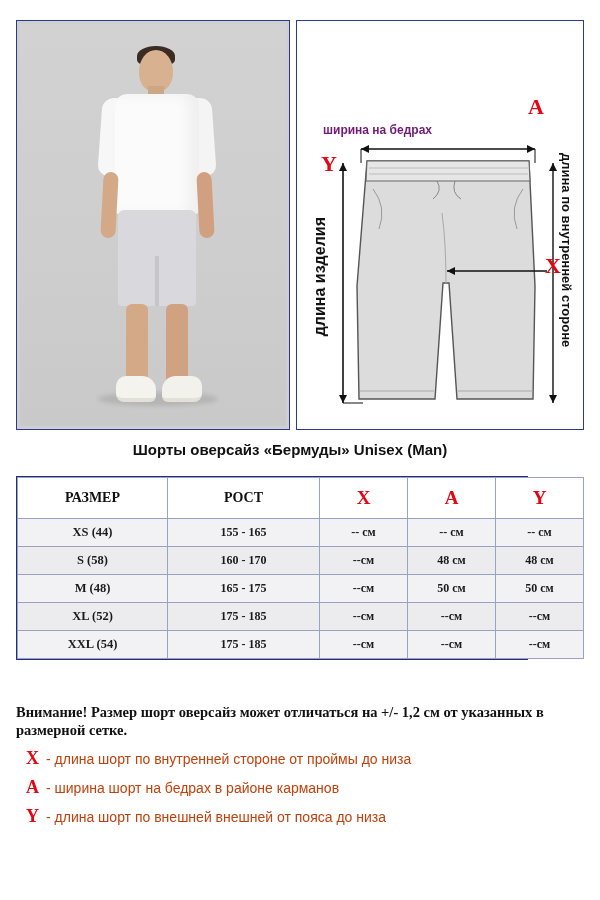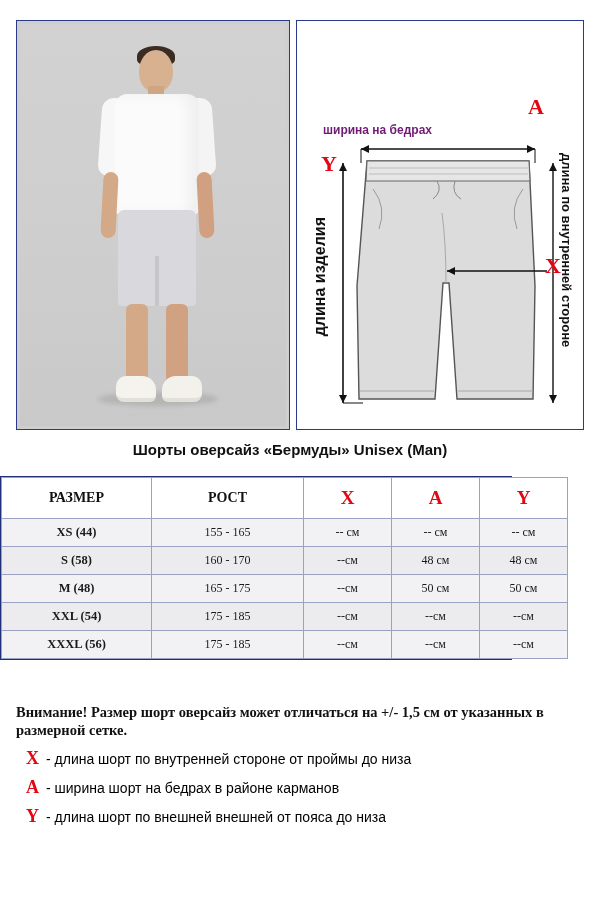--- a/index.html
+++ b/index.html
@@ -235,21 +235,21 @@
     text-align: center;
     font-family: "Liberation Sans", sans-serif;
     font-weight: bold;
     font-size: 15px;
     color: #111;
   }
 
   
   .table-wrap {
     position: absolute;
-    left: 0;
+    left: 16px;
     top: 476px;
     width: 512px;
     border: 1px solid #1f2f7a;
     box-sizing: border-box;
     background: #a3a3a3;
   }
   table.size {
     border-collapse: collapse;
     width: 100%;
     table-layout: fixed;
@@ -276,21 +276,21 @@
     font-size: 12.5px;
     color: #1a1a1a;
     background: #f2f2f4;
     font-weight: bold;
     margin-left: 25px;
   }
   table.size tbody tr:nth-child(even) td {
     background: #ececef;
   }
   table.size tbody td.val {
-    font-weight: normal;
+    font-weight: bold;
     font-size: 12px;
   }
   .col1 { width: 150px; }
   .col2 { width: 152px; }
   .col3 { width: 88px; }
   .col4 { width: 88px; }
   .col5 { width: 88px; }
 
   
   .warning {
@@ -321,21 +321,21 @@
     color: #e30613;
     font-weight: bold;
     font-size: 18px;
     font-family: "Liberation Serif", serif;
     width: 20px;
     flex: none;
   }
   .legend-text {
     font-family: "Liberation Sans", sans-serif;
     font-size: 14px;
-    color: #000000;
+    color: #c2410c;
   }
 </style>
 </head>
 <body>
 
 <div class="page">
 
   <div class="panels">
 
     <div class="panel panel-photo">
@@ -444,38 +444,38 @@
           <td class="val">48 см</td>
         </tr>
         <tr>
           <td>M (48)</td>
           <td class="val">165 - 175</td>
           <td class="val">--см</td>
           <td class="val">50 см</td>
           <td class="val">50 см</td>
         </tr>
         <tr>
+          <td>XL (52)</td>
+          <td class="val">175 - 185</td>
+          <td class="val">--см</td>
+          <td class="val">--см</td>
+          <td class="val">--см</td>
+        </tr>
+        <tr>
           <td>XXL (54)</td>
-          <td class="val">175 - 185</td>
-          <td class="val">--см</td>
-          <td class="val">--см</td>
-          <td class="val">--см</td>
-        </tr>
-        <tr>
-          <td>XXXL (56)</td>
           <td class="val">175 - 185</td>
           <td class="val">--см</td>
           <td class="val">--см</td>
           <td class="val">--см</td>
         </tr>
       </tbody>
     </table>
   </div>
 
-  <div class="warning">Внимание! Размер шорт оверсайз может отличаться на +/- 1,5 см от указанных в размерной сетке.</div>
+  <div class="warning">Внимание! Размер шорт оверсайз может отличаться на +/- 1,2 см от указанных в размерной сетке.</div>
 
   <div class="legend">
     <div class="legend-row">
       <span class="legend-key">X</span>
       <span class="legend-text">- длина шорт по внутренней стороне от проймы до низа</span>
     </div>
     <div class="legend-row">
       <span class="legend-key">A</span>
       <span class="legend-text">- ширина шорт на бедрах в районе карманов</span>
     </div>

